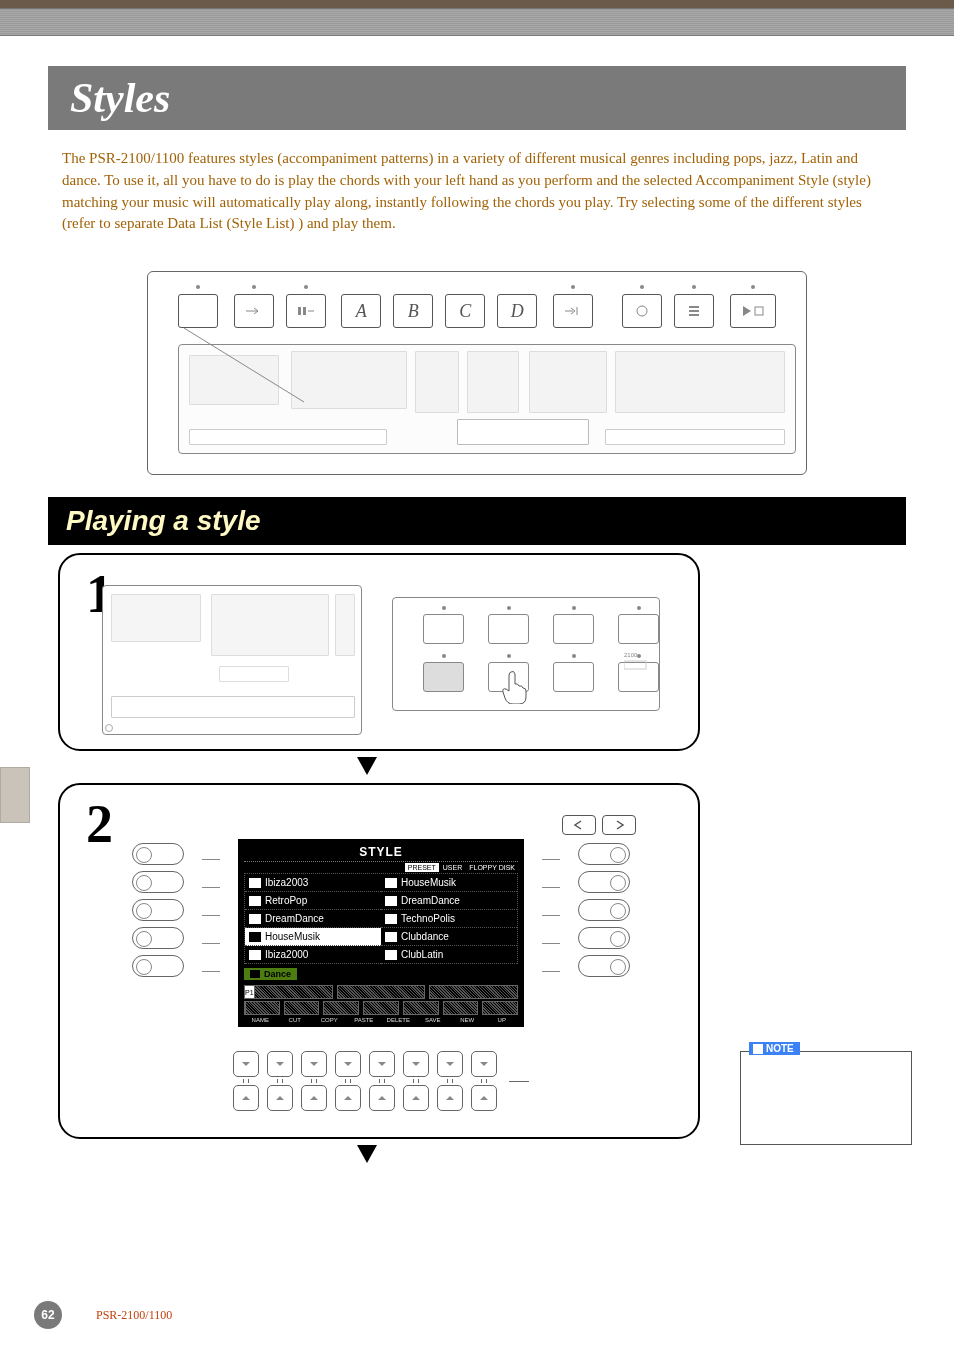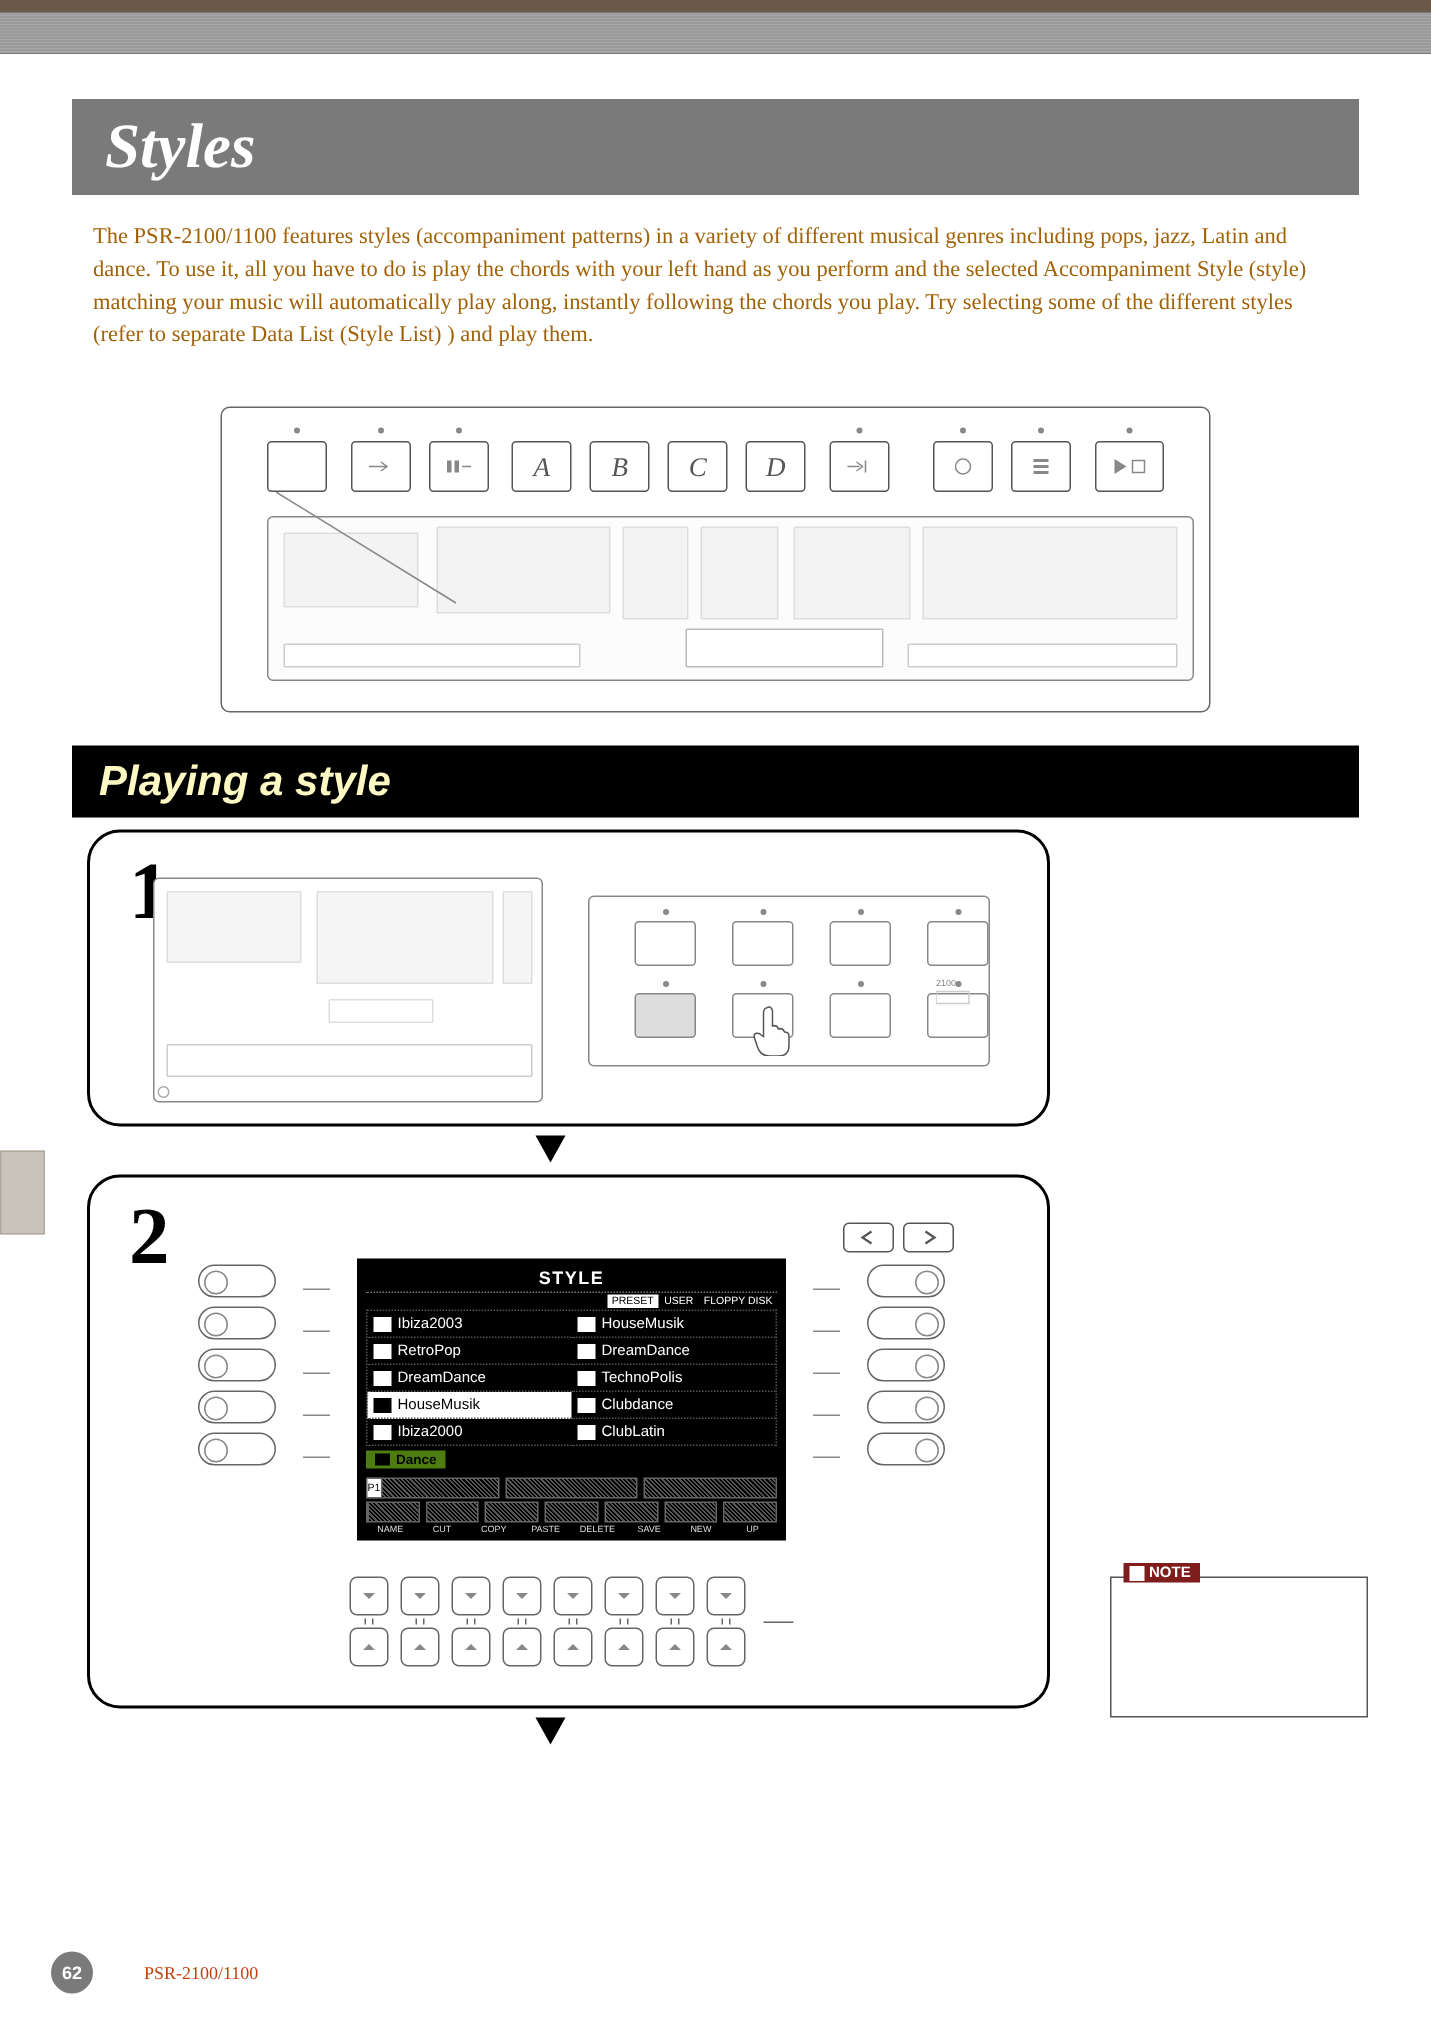--- a/index.html
+++ b/index.html
@@ -198,21 +198,21 @@
   .note-box {
     position: absolute;
     right: 42px;
     top: 780px;
     width: 172px;
     border: 1px solid #555;
   }
   .note-tab {
     position: absolute;
     top: -10px; left: 8px;
-    background: #7f1d1d; color: #fff;
+    background: #3b82f6; color: #fff;
     font-size: 10px; font-weight: bold;
     padding: 1px 6px 1px 4px;
     display: flex; align-items: center; gap: 3px;
   }
   .note-tab .nicon { width: 10px; height: 10px; background: #fff; display: inline-block; }
   .note-body { padding: 12px 8px 34px 8px; font-size: 9px; line-height: 1.3; color: #333; min-height: 92px; }
 
   
   .page-footer {
     position: absolute;

